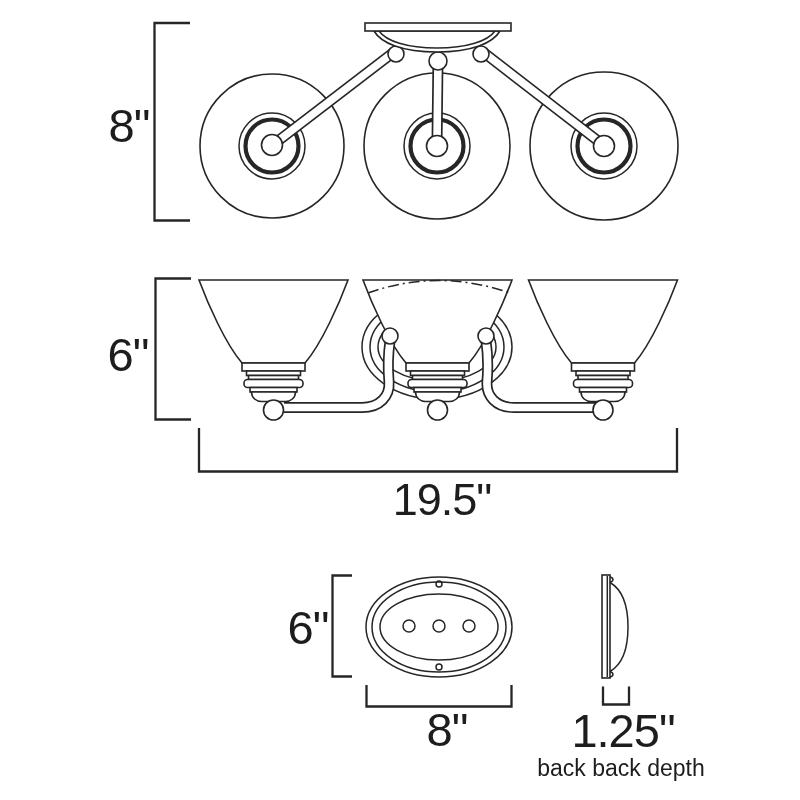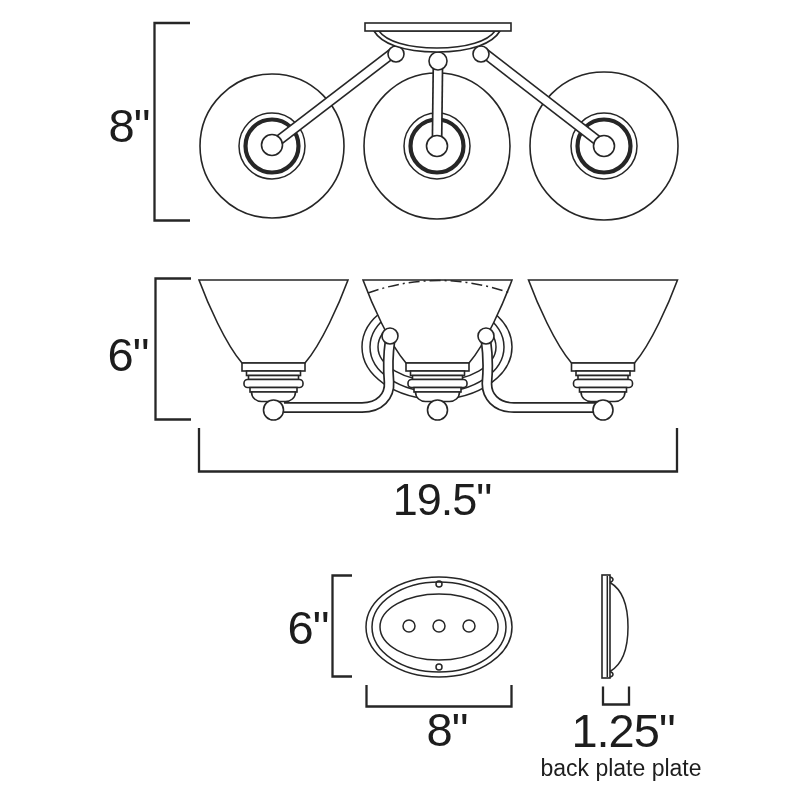--- a/index.html
+++ b/index.html
@@ -142,14 +142,14 @@
       <path class="dim" d="M603,686.5 V704.5 H629 V686.5"></path>
     </g>
   </svg>
 
   <div class="dim-label lbl-top8">8"</div>
   <div class="dim-label lbl-front6">6"</div>
   <div class="dim-label lbl-width">19.5"</div>
   <div class="dim-label lbl-oval6">6"</div>
   <div class="dim-label lbl-oval8">8"</div>
   <div class="dim-label lbl-depth">1.25"</div>
-  <div class="dim-label lbl-caption">back plate plate</div>
+  <div class="dim-label lbl-caption">back back depth</div>
 </div>
 
 </body></html>

